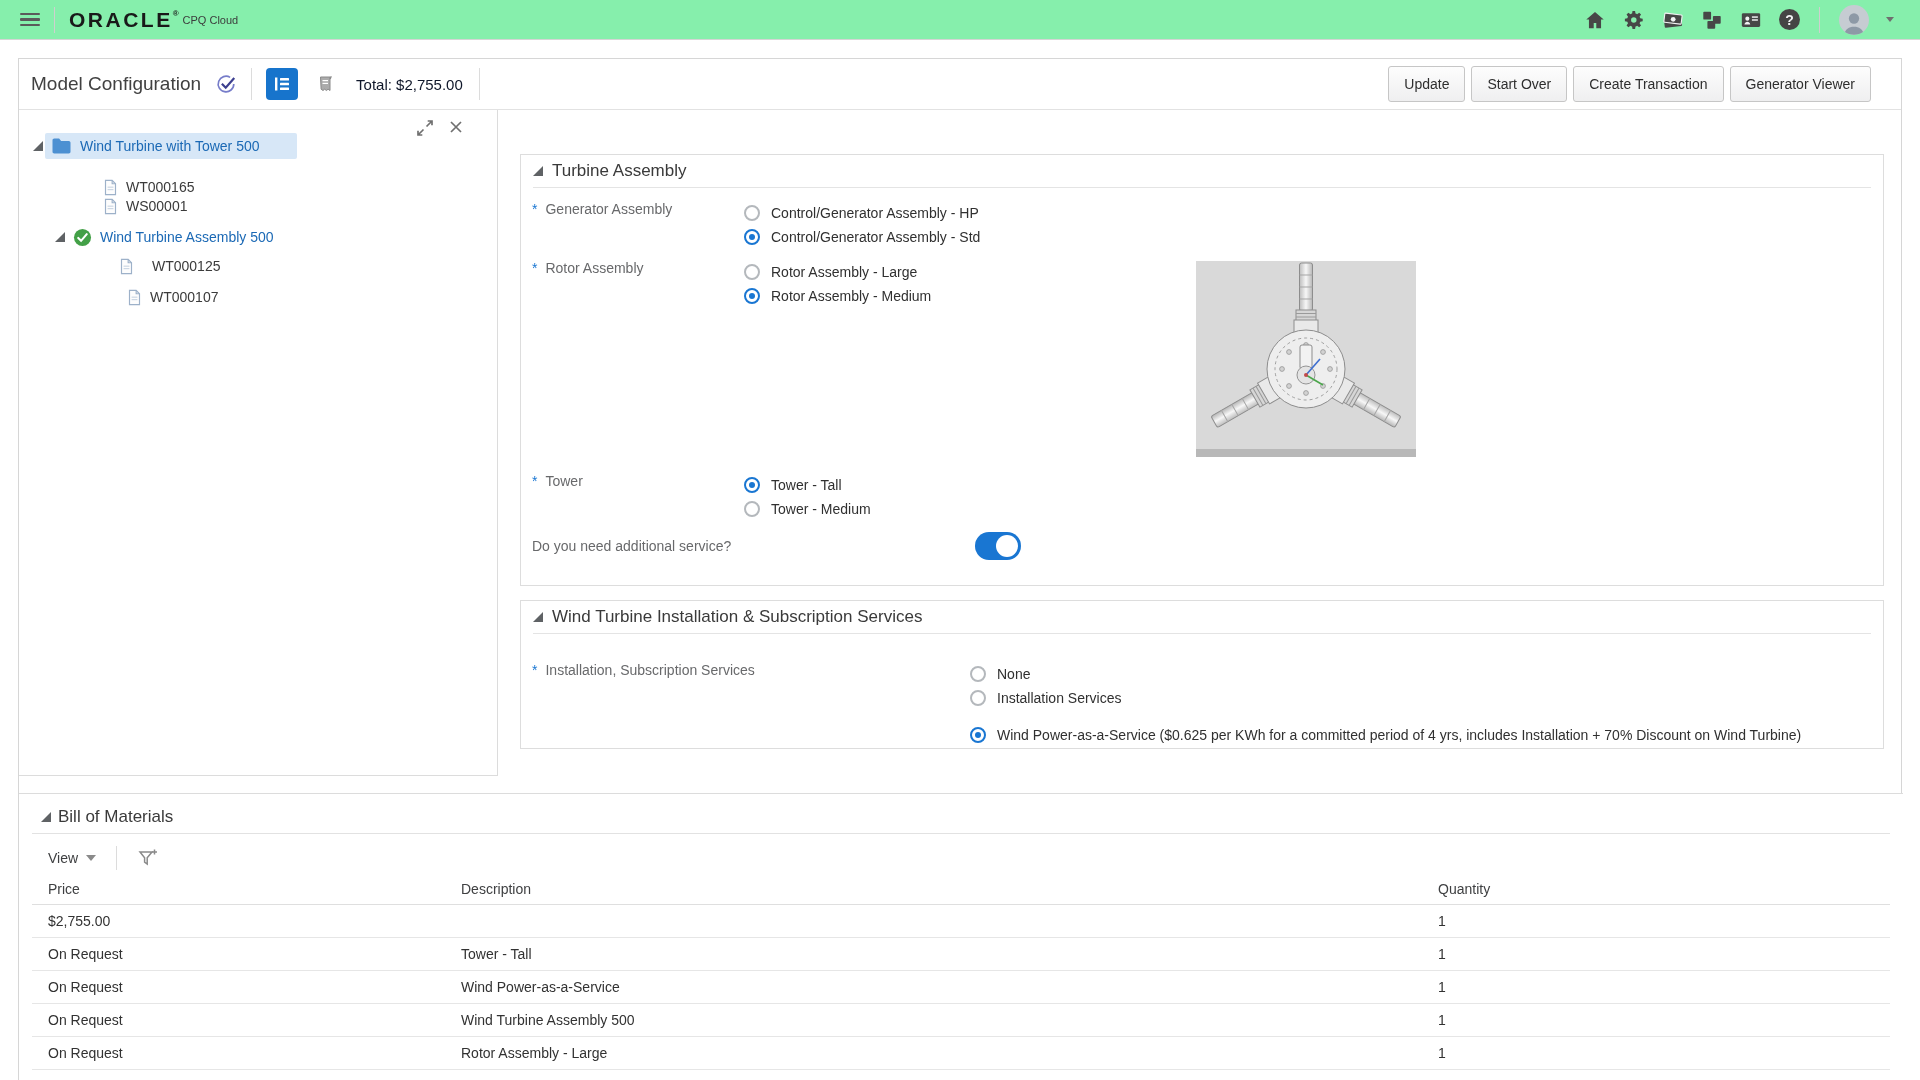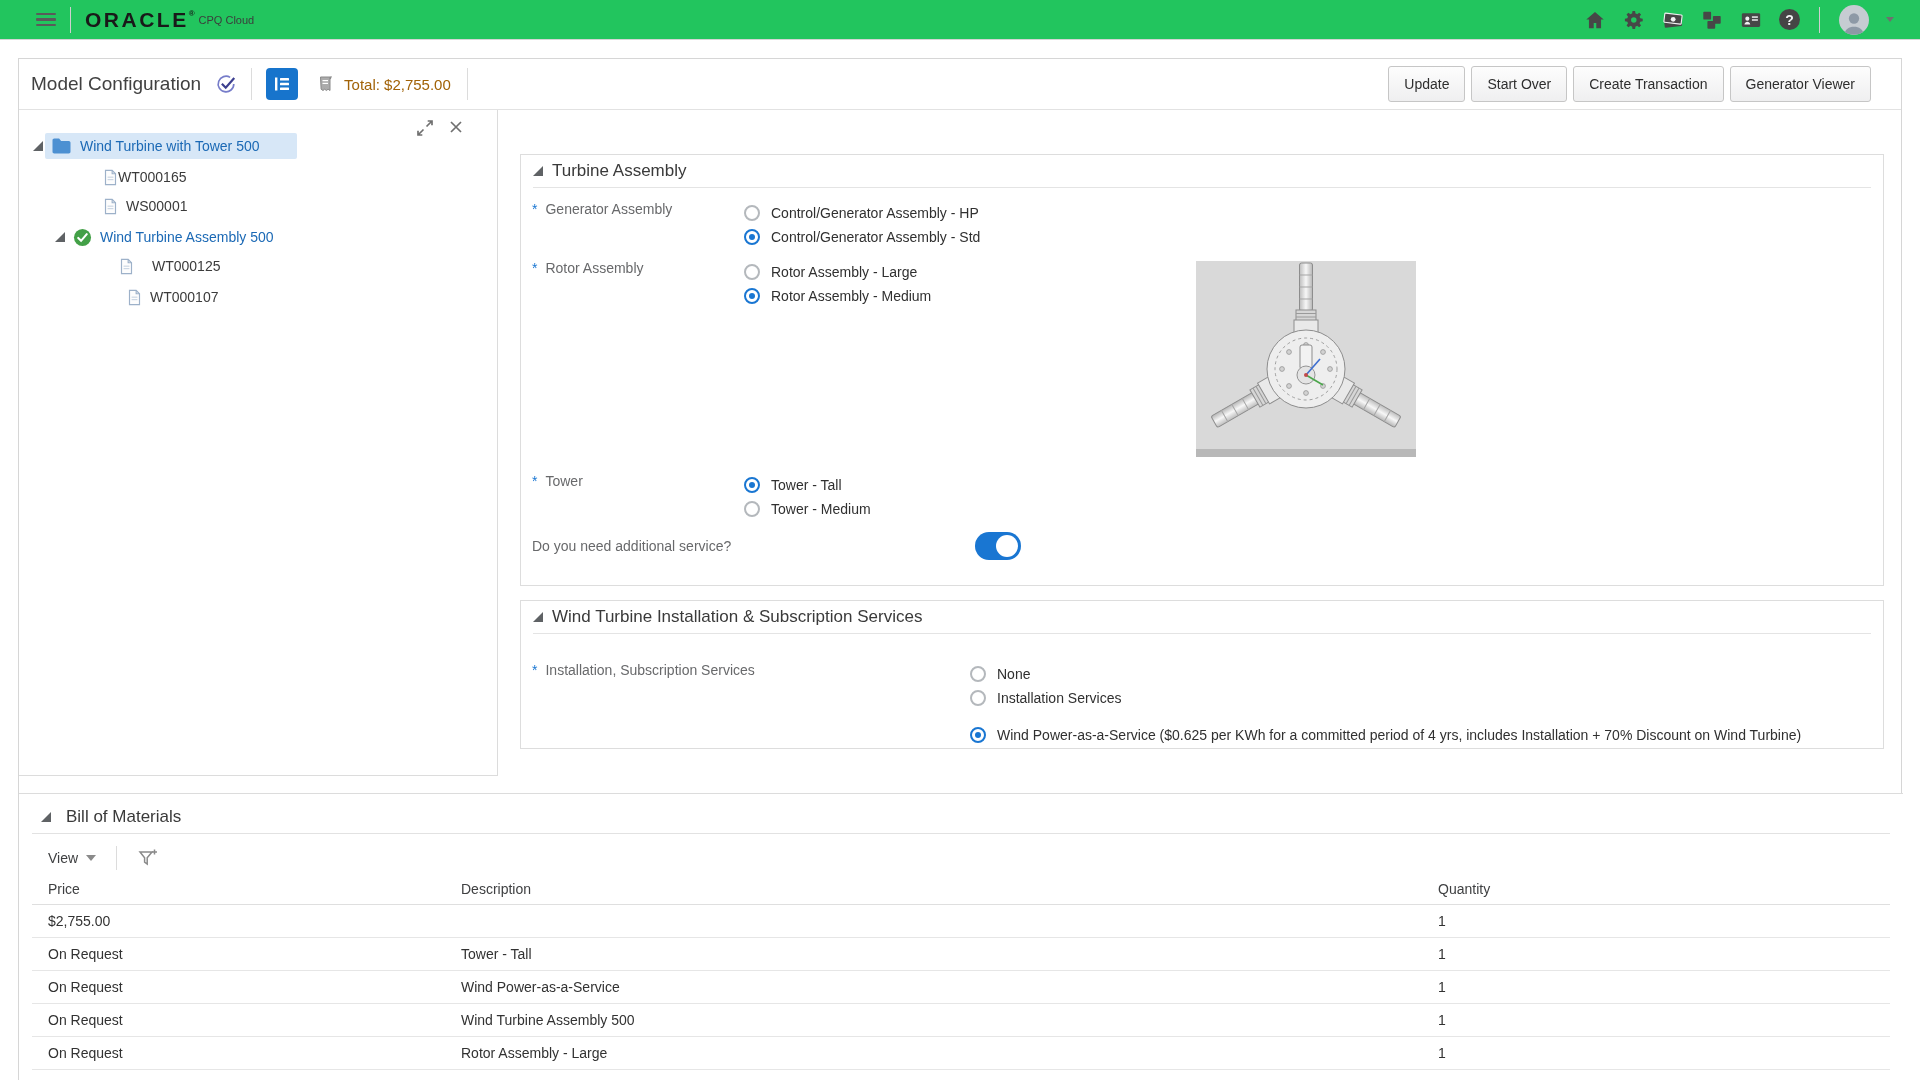--- a/index.html
+++ b/index.html
@@ -6,22 +6,22 @@
     --accent:#1976d2; --link:#1b69b5; --green:#43a047;
     --border:#d9d9d9; --txt:#333; --label:#68696b;
   }
   *{box-sizing:border-box}
   html,body{margin:0;padding:0}
   body{
     width:1920px;height:1080px;position:relative;overflow:hidden;
     background:#fff;font-family:"Liberation Sans",sans-serif;color:var(--txt);
   }
   
-  .topbar{position:absolute;left:0;top:0;width:1920px;height:40px;background:#22c55e;
-    border-bottom:1px solid #d5d5d5;display:flex;align-items:center;padding:0 26px 0 36px}
+  .topbar{position:absolute;left:0;top:0;width:1920px;height:40px;background:#86efac;
+    border-bottom:1px solid #d5d5d5;display:flex;align-items:center;padding:0 26px 0 20px}
   .hamburger{width:20px;display:flex;flex-direction:column;gap:3px;cursor:pointer}
   .hamburger i{height:2.4px;background:#5a5a5a;border-radius:1px}
   .tb-divider{width:1px;height:26px;background:#cfcfcf;margin:0 14px}
   .brand{font-size:21px;font-weight:bold;letter-spacing:2.5px;color:#191919;display:flex;align-items:flex-start}
   .brand .reg{font-size:8px;letter-spacing:0;margin-top:1px}
   .product{font-size:11px;color:#3c3c3c;margin-left:4px}
   .topbar-right{margin-left:auto;display:flex;align-items:center;gap:17px;color:#474747}
   .tb-icon{width:22px;height:22px;display:flex;align-items:center;justify-content:center;cursor:pointer}
   .help-badge{width:21px;height:21px;border-radius:50%;background:#454545;color:#f1f2f3;
     display:flex;align-items:center;justify-content:center;font-size:14px;font-weight:bold;cursor:pointer}
@@ -31,21 +31,21 @@
     border-top:5px solid #6f6f6f;cursor:pointer}
   
   .card{position:absolute;left:18px;top:58px;width:1884px;height:1022px;background:#fff;
     border:1px solid #d6d6d6;border-bottom:none}
   .cfg-toolbar{position:absolute;left:0;top:0;width:100%;height:51px;border-bottom:1px solid #e2e2e2;
     display:flex;align-items:center;padding:0 30px 0 12px}
   .cfg-title{font-size:19px;color:#414141}
   .v-sep{width:1px;height:32px;background:#dcdcdc;margin:0 14px}
   .blue-btn{width:32px;height:32px;border-radius:4px;background:#1774cc;display:flex;
     align-items:center;justify-content:center;cursor:pointer}
-  .total-txt{font-size:15px;color:#a16207;margin-left:8px}
+  .total-txt{font-size:15px;color:#0f172a;margin-left:20px}
   .tb-right-buttons{margin-left:auto;display:flex;gap:6px}
   .gray-btn{height:36px;padding:0 15px;font-family:"Liberation Sans",sans-serif;font-size:14px;color:#2e2e2e;
     background:linear-gradient(#fdfdfd,#efeff0);border:1px solid #c6c6c6;border-radius:3px;cursor:pointer}
   
   .tree-panel{position:absolute;left:0;top:51px;width:479px;height:666px;background:#fff;
     border-right:1px solid #dcdcdc;border-bottom:1px solid #dcdcdc}
   .panel-corner{position:absolute;display:flex;gap:12px;right:32px;top:8px;color:#6f6f6f}
   .tree-row{position:absolute;height:26px;display:flex;align-items:center;font-size:14px}
   .tree-hl{position:absolute;left:26px;top:23px;width:252px;height:26px;background:#d7e7f7;border-radius:2px}
   .tri{width:10px;height:10px;background:#5f6265;clip-path:polygon(100% 0,100% 100%,0 100%);cursor:pointer;flex:none}
@@ -62,21 +62,21 @@
   .opt{position:absolute;display:flex;align-items:flex-end;height:24px;gap:11px;cursor:pointer}
   .radio{width:16px;height:16px;border-radius:50%;border:2px solid #b4b8bc;background:#fff;flex:none}
   .radio.sel{border-color:var(--accent);position:relative}
   .radio.sel::after{content:"";position:absolute;inset:3px;border-radius:50%;background:var(--accent)}
   .opt-label{font-size:14px;color:#303030;white-space:nowrap}
   .toggle{position:absolute;width:46px;height:28px;border-radius:15px;background:var(--accent);cursor:pointer}
   .toggle .knob{position:absolute;right:3px;top:3px;width:22px;height:22px;border-radius:50%;background:#fff}
   .turbine-img{position:absolute;left:675px;top:106px;width:220px;height:196px}
   
   .bom{position:absolute;left:0;top:734px;width:1884px;height:288px;border-top:1px solid #dcdcdc;background:#fff}
-  .bom-head{position:absolute;left:22px;top:13px;display:flex;align-items:center;gap:15px}
+  .bom-head{position:absolute;left:22px;top:13px;display:flex;align-items:center;gap:7px}
   .bom-title{font-size:17px;color:#3a3a3a}
   .bom-divider{position:absolute;left:13px;top:39px;width:1858px;height:1px;background:#e2e2e2}
   .bom-tools{position:absolute;left:29px;top:52px;height:24px;display:flex;align-items:center}
   .view-label{font-size:14px;color:#3f4042;cursor:pointer}
   .view-caret{width:0;height:0;border-left:5px solid transparent;border-right:5px solid transparent;
     border-top:6px solid #8a8a8a;margin-left:8px;cursor:pointer}
   .tool-sep{width:1px;height:24px;background:#dcdcdc;margin:0 20px}
   .bom-grid-head{position:absolute;left:13px;top:83px;width:1858px;height:28px;border-bottom:1px solid #dfdfdf}
   .bom-grid-head span{position:absolute;top:4px;font-size:14px;color:#3f4042}
   .bom-rows{position:absolute;left:13px;top:111px;width:1858px}
@@ -201,21 +201,21 @@
     <div class="tree-row" style="left:14px;top:23px;gap:8px">
       <span class="tri"></span>
       <span style="display:flex">
         <svg width="21" height="18" viewBox="0 0 22 19">
             <path d="M1.5 3.5c0-1 .8-1.8 1.8-1.8h5.2l2.1 2.6h8.1c1 0 1.8.8 1.8 1.8v9.4c0 1-.8 1.8-1.8 1.8H3.3c-1 0-1.8-.8-1.8-1.8z" fill="#4c90d2"></path>
           </svg>
       </span>
       <span class="tree-link">Wind Turbine with Tower 500</span>
     </div>
 
-    <div class="tree-row" style="left:84px;top:54px;">
+    <div class="tree-row" style="left:84px;top:64px;gap:8px">
       <span style="display:flex">
         <svg width="15" height="17" viewBox="0 0 18 20">
             <path d="M3 1.5h8l4 4v13H3z" fill="#fdfdfd" stroke="#9db1c9" stroke-width="1.4"></path>
             <path d="M11 1.5v4h4" fill="none" stroke="#9db1c9" stroke-width="1.4"></path>
             <rect x="5.5" y="9" width="7" height="1.2" fill="#c2cfdf"></rect>
             <rect x="5.5" y="12" width="7" height="1.2" fill="#c2cfdf"></rect>
           </svg>
       </span>
       <span class="tree-plain">WT000165</span>
     </div>

